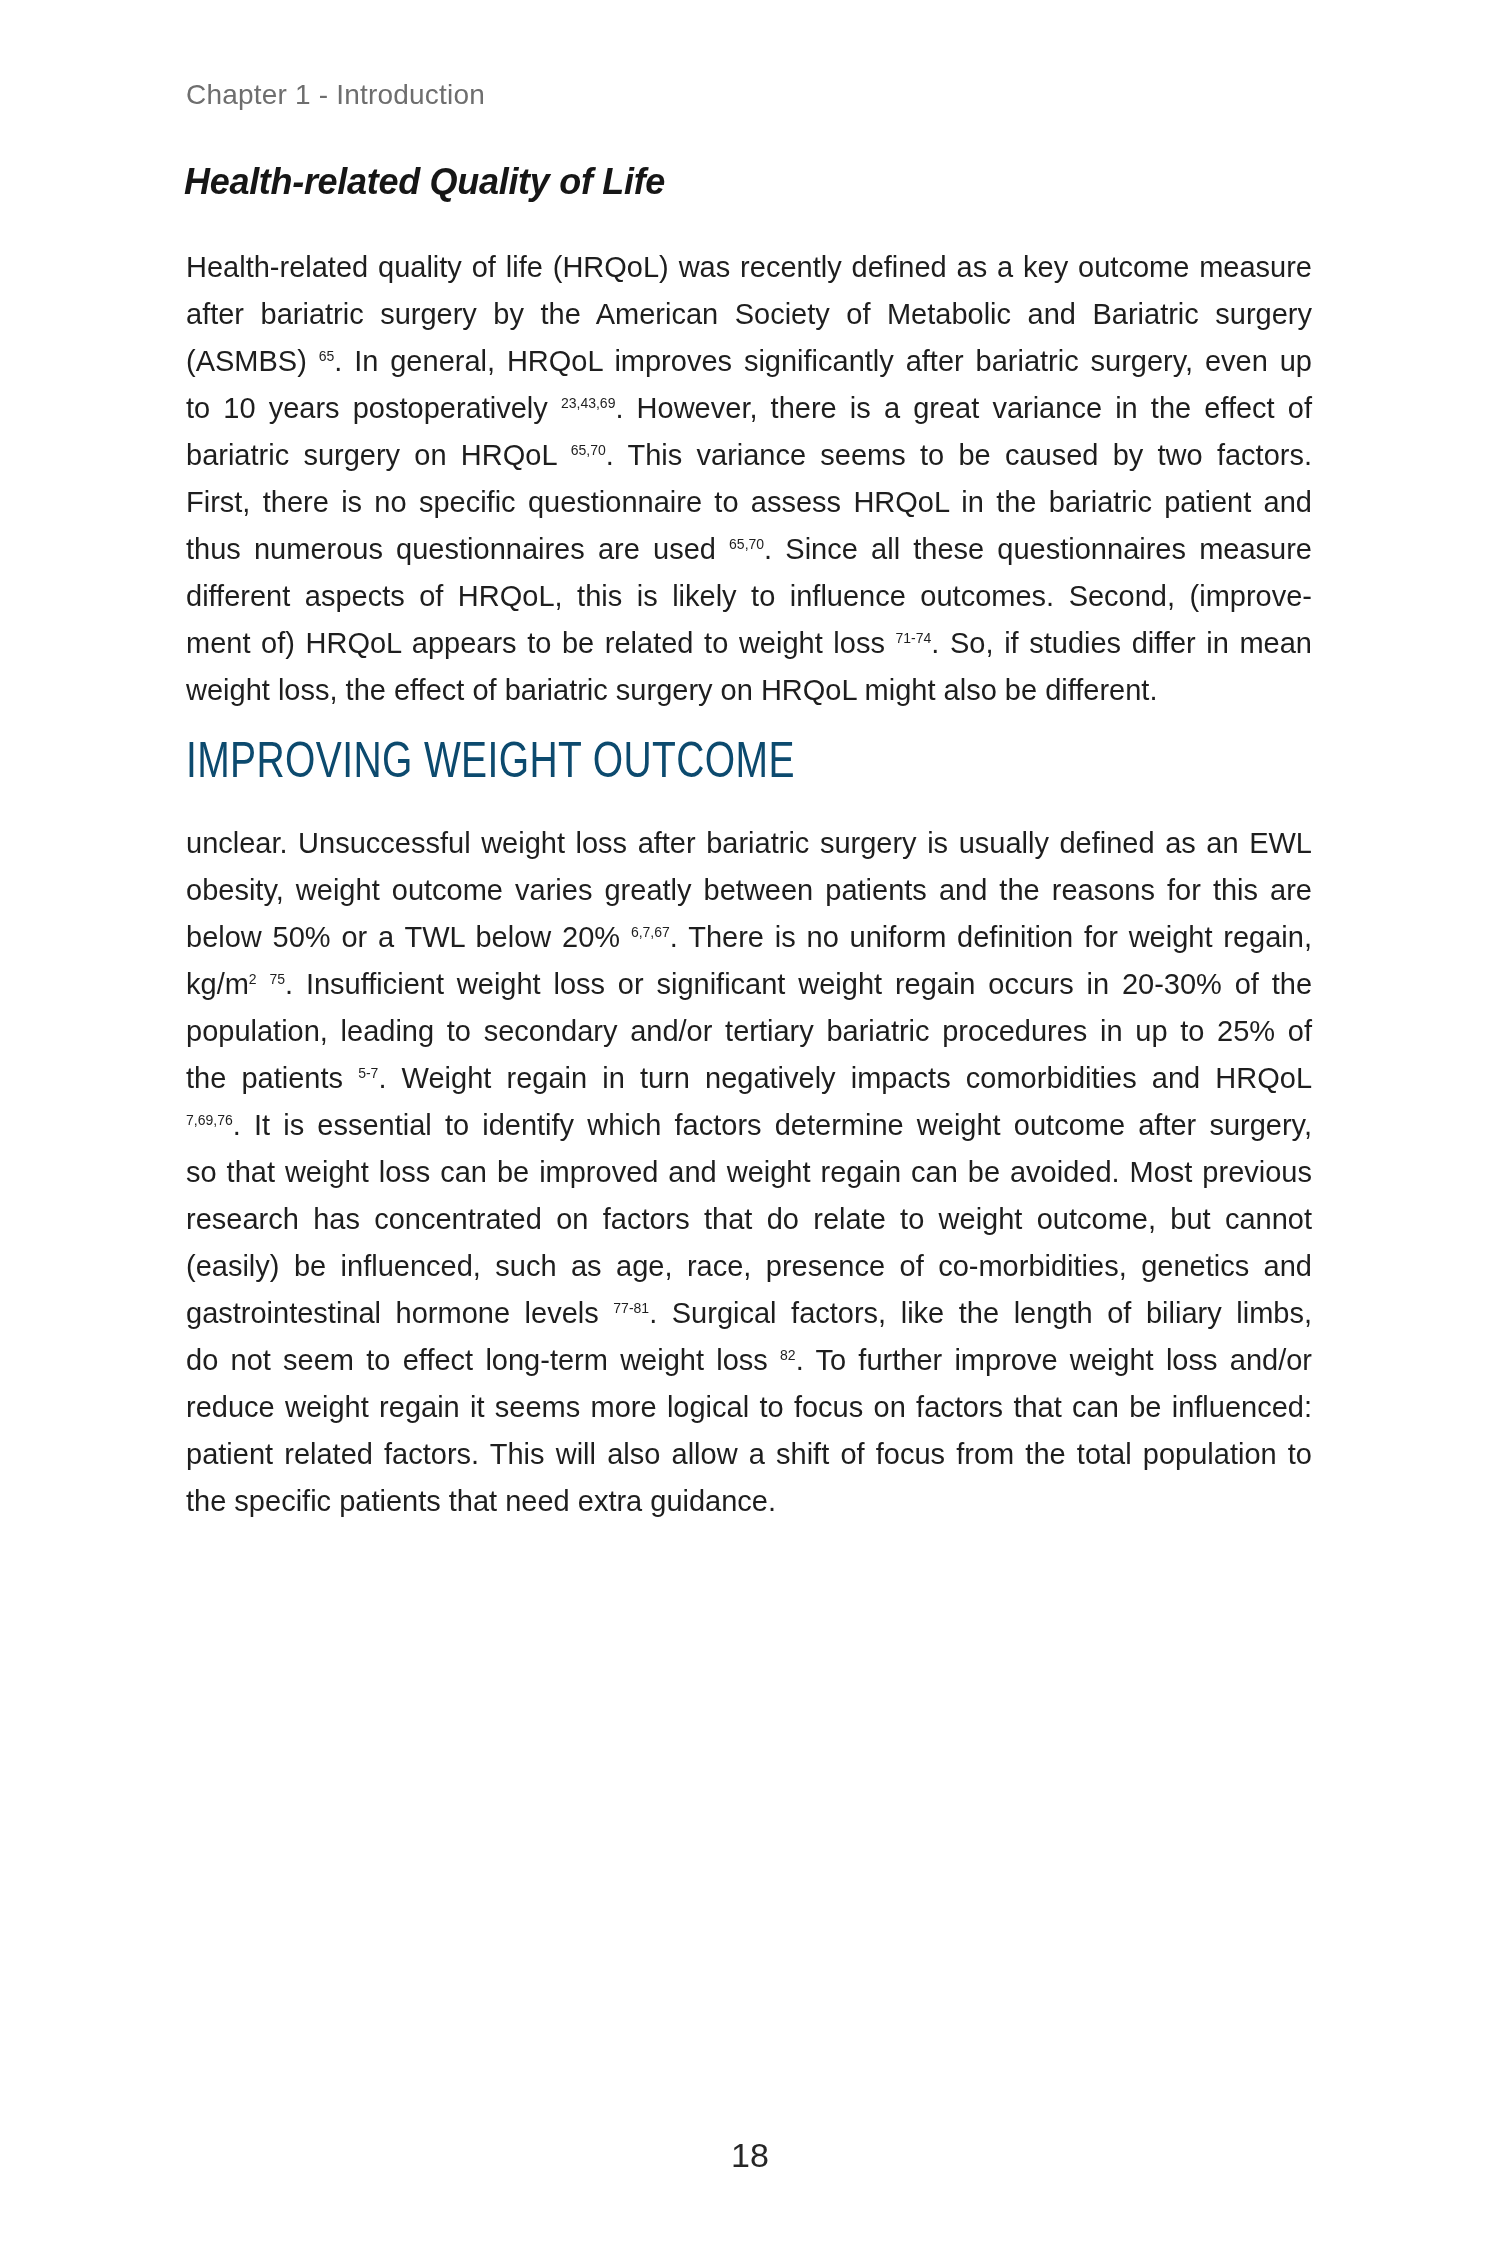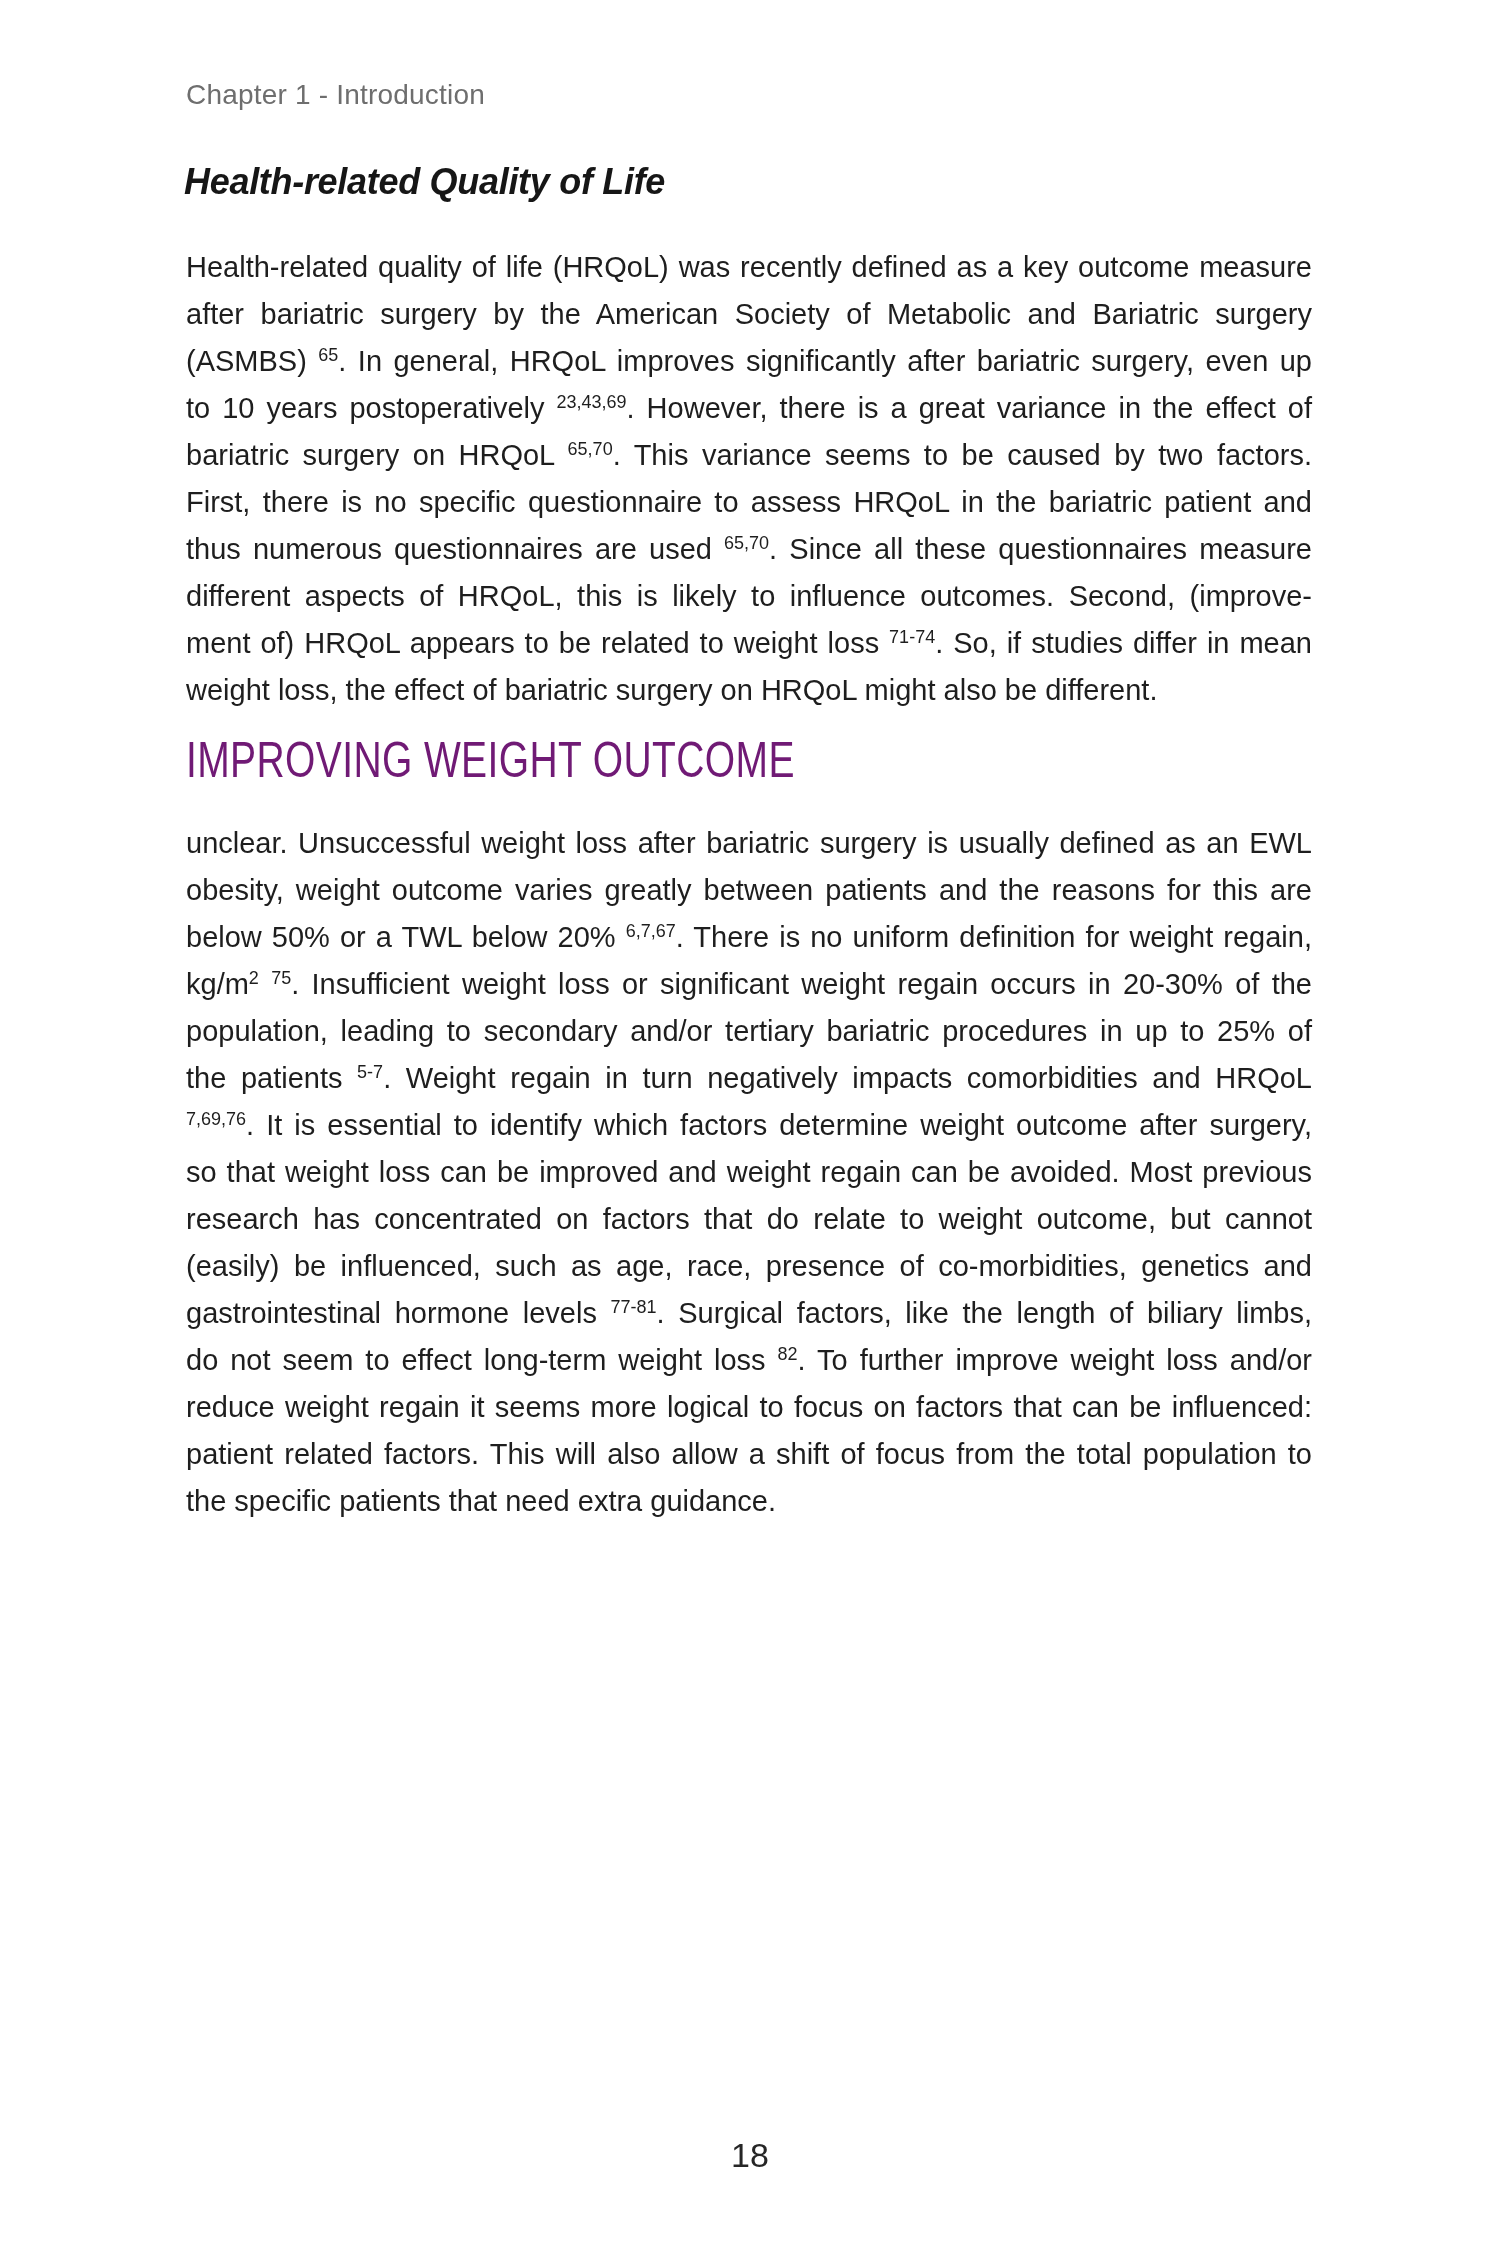--- a/index.html
+++ b/index.html
@@ -51,34 +51,34 @@
     font-size: 29px;
     text-align: justify;
     text-align-last: justify;
     white-space: normal;
     color: #1e1e1e;
   }
   .line.last {
     text-align-last: left;
   }
   .sup {
-    font-size: 18px;
+    font-size: 14px;
     position: relative;
     top: -10px;
     letter-spacing: 0;
   }
   .section-heading {
     position: absolute;
     left: 186px;
     top: 734px;
     margin: 0;
     font-size: 50px;
     line-height: 52px;
     font-weight: 400;
-    color: #701a75;
+    color: #0c4a6e;
   }
   .section-heading .condense {
     display: inline-block;
     transform: scaleX(0.78);
     transform-origin: left center;
     letter-spacing: 0.5px;
   }
   .page-number {
     position: absolute;
     left: 0;

